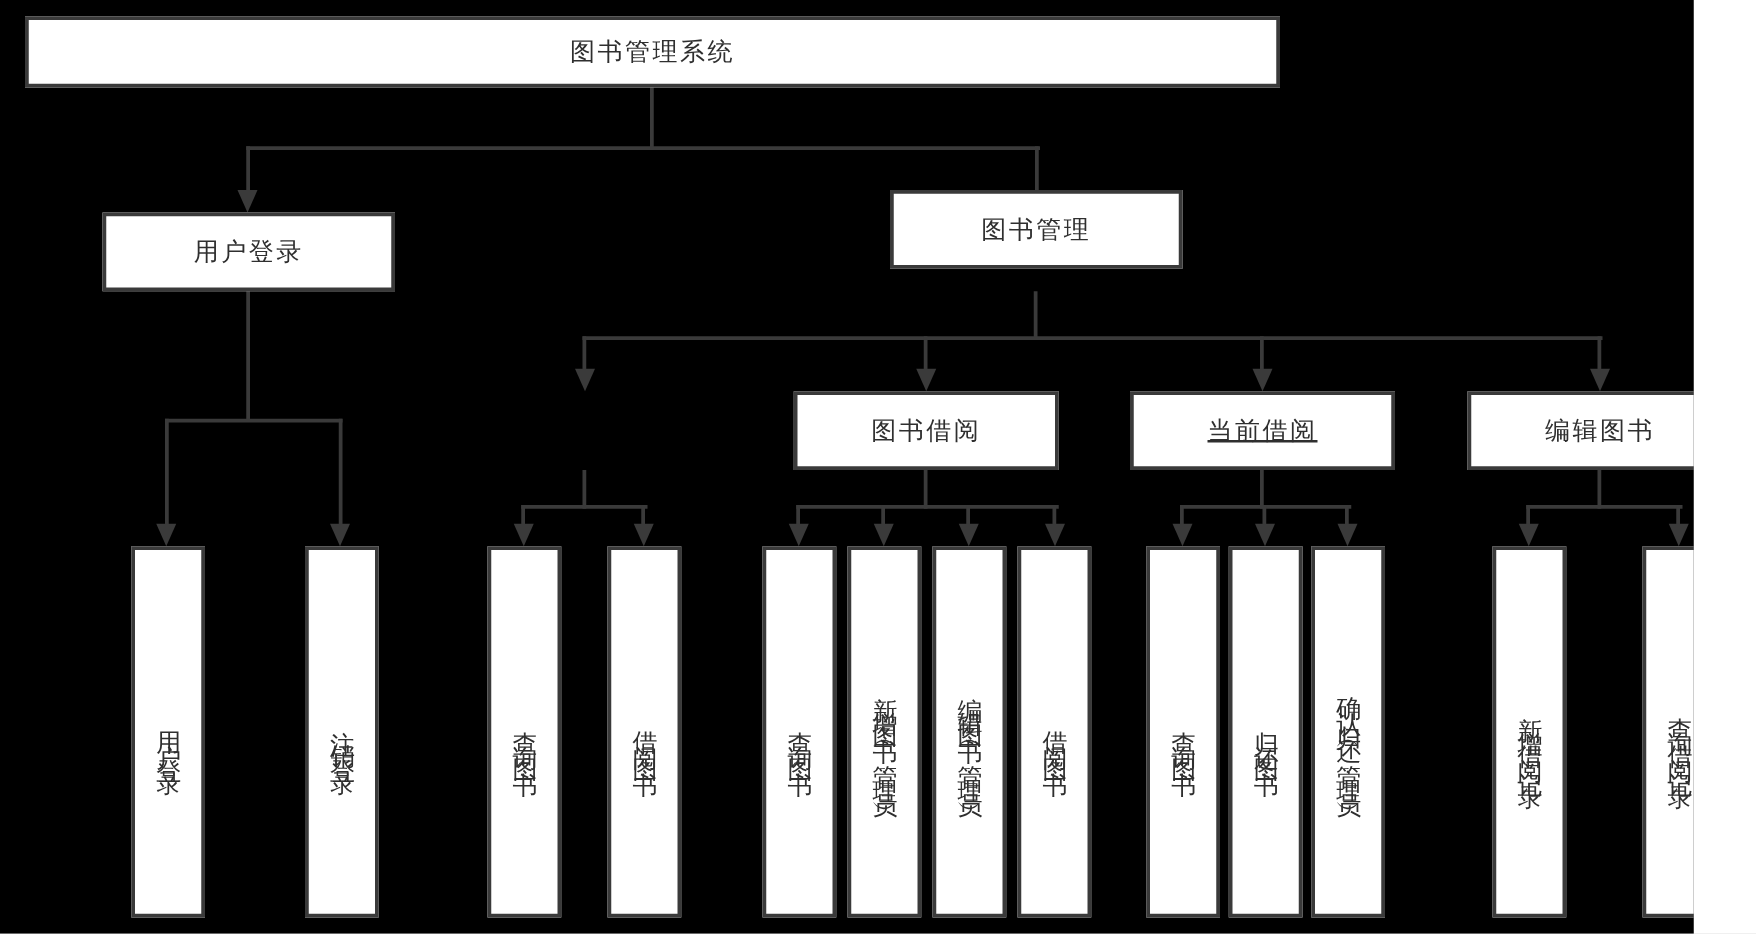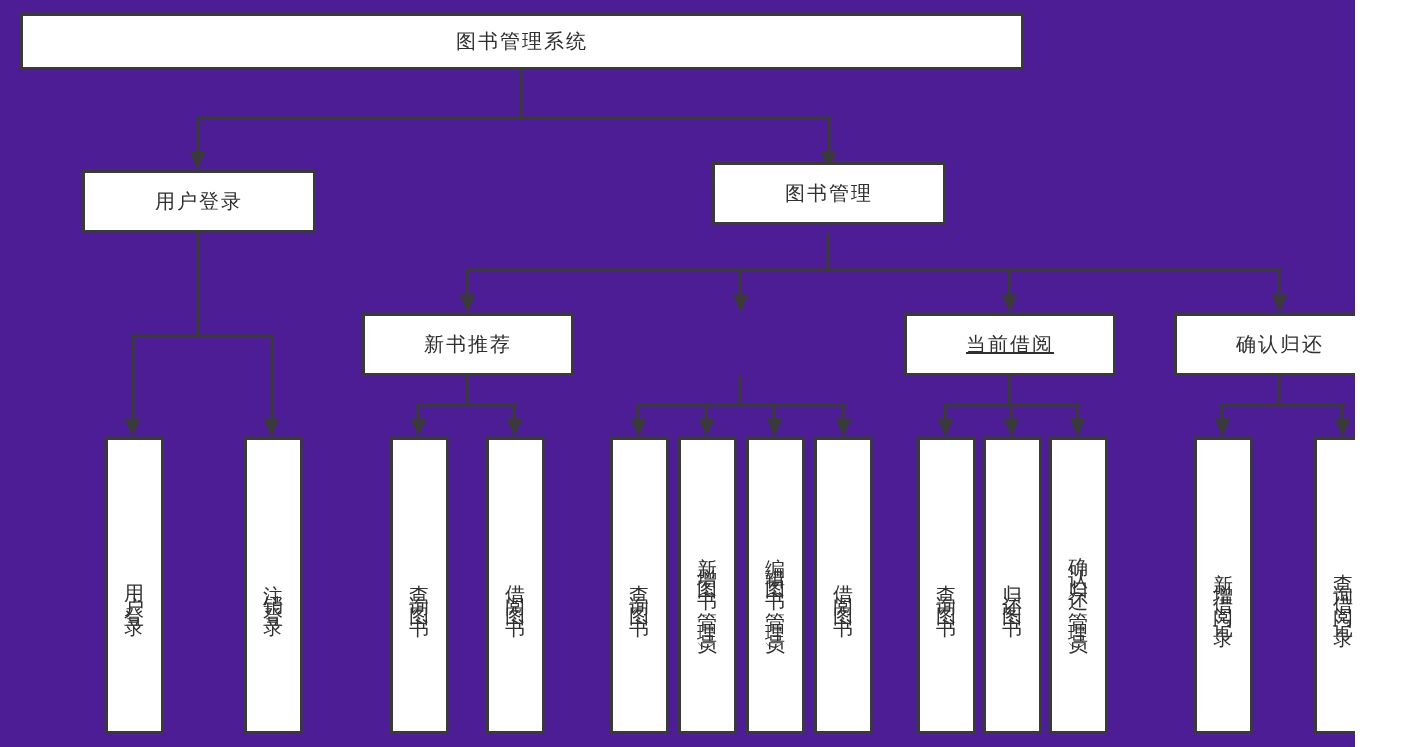--- a/index.html
+++ b/index.html
@@ -1,17 +1,17 @@
 <!DOCTYPE html>
 <html><head>
 <meta charset="utf-8">
 <style>
   html,body{margin:0;padding:0;background:#ffffff;}
   #stage{
-    position:relative;width:1355px;height:747px;background:#4c1d95;
+    position:relative;width:1355px;height:747px;background:#000000;
     font-family:"Liberation Sans","DejaVu Sans",sans-serif;overflow:hidden;
   }
   .box{
     position:absolute;background:#ffffff;border:3px solid #3a3a3a;
     box-sizing:border-box;display:flex;align-items:center;justify-content:center;
     color:#2f2f2f;font-size:20px;letter-spacing:2px;
   }
   .hlabel{white-space:nowrap;}
   .leaf{width:59px;top:437px;height:297px;}
   .vlabel{
@@ -96,35 +96,35 @@
   <div class="arrow" style="left:1335px;top:419px;"></div>
 
   <div class="box" style="left:20px;top:13px;width:1004px;height:57px;">
     <span class="hlabel">图书管理系统</span>
   </div>
 
   <div class="box" style="left:82px;top:170px;width:234px;height:63px;">
     <span class="hlabel">用户登录</span>
   </div>
 
-  <div class="box" style="left:712px;top:162px;width:234px;height:63px;text-align:right;">
+  <div class="box" style="left:712px;top:152px;width:234px;height:63px;text-align:right;">
     <span class="hlabel">图书管理</span>
   </div>
 
-  <div class="box" style="left:362px;top:313px;width:212px;height:63px;">
-    <span class="hlabel">新书推荐</span>
+
+  <div class="box" style="left:635px;top:313px;width:212px;height:63px;">
+    <span class="hlabel">图书借阅</span>
   </div>
-
 
   <div class="box" style="left:904px;top:313px;width:212px;height:63px;text-decoration:underline;">
     <span class="hlabel">当前借阅</span>
   </div>
 
   <div class="box" style="left:1174px;top:313px;width:212px;height:63px;">
-    <span class="hlabel">确认归还</span>
+    <span class="hlabel">编辑图书</span>
   </div>
 
   <div class="box leaf" style="left:105px;">
     <span class="vlabel">用户登录</span>
   </div>
   <div class="box leaf" style="left:244px;">
     <span class="vlabel">注销登录</span>
   </div>
 
   <div class="box leaf" style="left:390px;">

